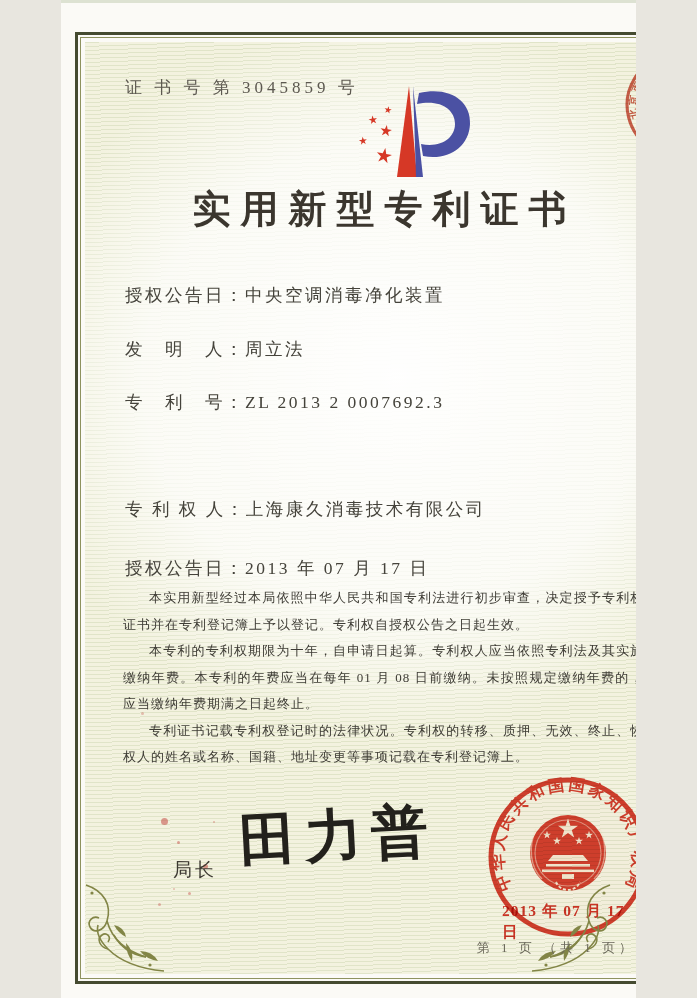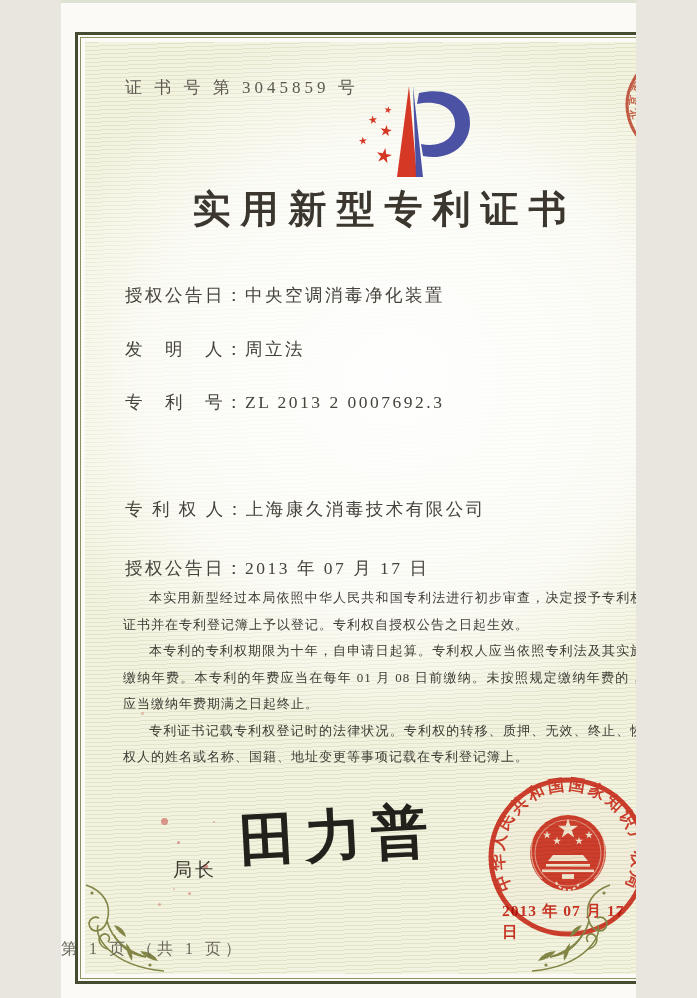--- a/index.html
+++ b/index.html
@@ -25,22 +25,22 @@
     font-size:38px; font-weight:600; letter-spacing:10px; color:#3b362e;padding-left:36px;}
   .field{position:absolute; left:64px; right:44px; font-size:17.5px; letter-spacing:2.5px;
     color:#45433b; white-space:nowrap;}
   .f0{top:283px}.f1{top:337px}.f2{top:390px}.f3{top:444px}.f4{top:497px}.f5{top:556px}
   .body-text{position:absolute; left:62px; top:585px; width:578px; color:#3e3c35;}
   .body-text p{margin:0; font-size:13px; line-height:26.5px; text-align:justify;
     text-indent:2em; letter-spacing:1px;}
   .director{position:absolute; left:112px; top:845px; font-size:19px; letter-spacing:3px; color:#3c3931;margin-top:12px;}
   .signature{position:absolute; left:178px; top:798px; font-size:57px; letter-spacing:9px;
     color:#23211c; transform:rotate(-3deg); font-weight:600;}
-  .footer{position:absolute; left:0; top:939px; width:100%; text-align:left;
-    font-size:16px; letter-spacing:4px; color:#6b695b;}
+  .footer{position:absolute; left:0; top:939px; width:100%; text-align:right;
+    font-size:13px; letter-spacing:4px; color:#6b695b;}
   
   .tax-stamp{position:absolute; left:563px; top:51px; width:108px; height:108px;
     transform:rotate(-14deg); mix-blend-mode:multiply; opacity:.9;}
   .official-seal{position:absolute; left:423px; top:773px; width:168px; height:168px;
     mix-blend-mode:multiply; opacity:.93;}
   .seal-date{position:absolute; left:441px; top:901px; font-size:15.5px; font-weight:bold;
     letter-spacing:1px; color:#d4372a; mix-blend-mode:multiply;}
   .logo{position:absolute; left:286px; top:86px; width:126px; height:94px;}
   
   .ornament{position:absolute; bottom:22px; width:90px; height:95px;}

